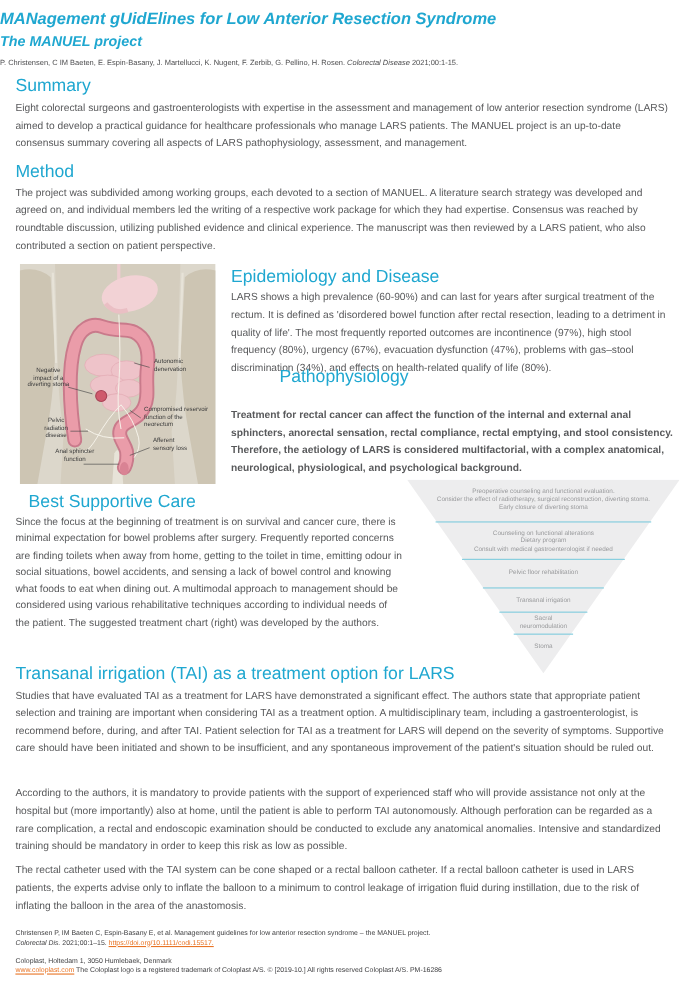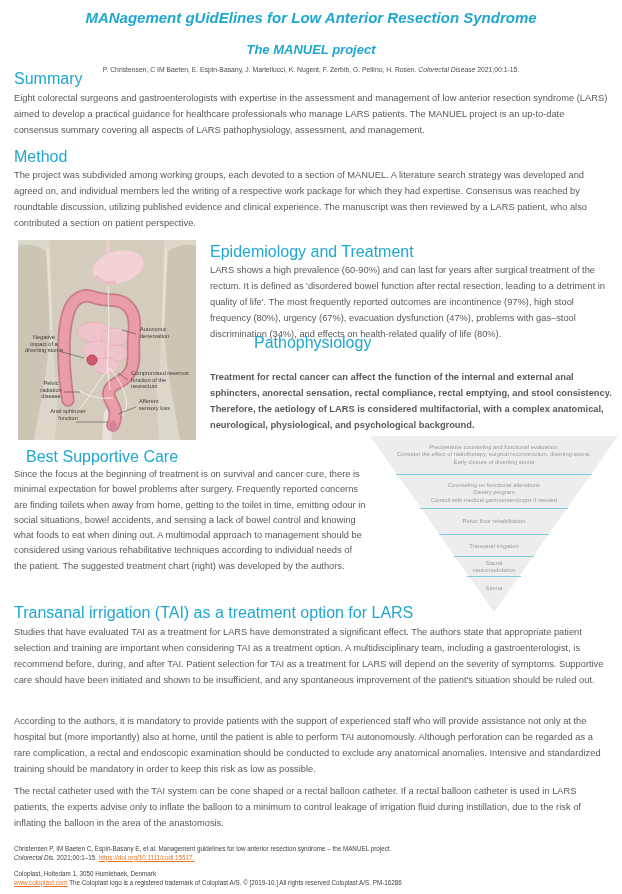--- a/index.html
+++ b/index.html
@@ -1,23 +1,23 @@
 <!DOCTYPE html>
 <html><head>
 <meta charset="utf-8">
 <style>
   html,body { margin:0; padding:0; background:#ffffff; }
   .page {
     position:relative; width:622px; height:894px; background:#ffffff;
     font-family:"Liberation Sans", sans-serif; color:#58595b; overflow:hidden;
   }
   
-  .hdr { position:absolute; top:8px; left:0; width:622px; text-align:center; }
+  .hdr { position:absolute; top:8px; left:0; width:622px; text-align:left; }
   .title { font-size:15px; font-weight:bold; font-style:italic; color:#1fa7d0; line-height:19px; }
-  .subtitle { font-size:13px; font-weight:bold; font-style:italic; color:#1fa7d0; line-height:17px; margin-top:14px; }
+  .subtitle { font-size:13px; font-weight:bold; font-style:italic; color:#1fa7d0; line-height:17px; margin-top:2px; }
   .citation { font-size:6.8px; color:#4d4d4f; margin-top:8px; }
   .it { font-style:italic; }
   
   .h2 { position:absolute; font-size:16px; font-weight:normal; color:#1fa7d0; }
   .body-txt { position:absolute; font-size:9.3px; line-height:16px; color:#58595b; text-align:left; }
   
   .figure { position:absolute; top:240px; left:18px; width:178px; height:200px; }
   .figure svg { position:absolute; top:0; left:0; }
   .fig-label { position:absolute; font-size:5.6px; line-height:1.18; color:#3c3c3c; }
   .fl-center { text-align:center; }
@@ -102,21 +102,21 @@
       </g>
     </svg>
     <div class="fig-label fl-center" style="left:6px;  top:94px;  width:40px;">Negative impact of a diverting stoma</div>
     <div class="fig-label fl-center" style="left:16px; top:140px; width:34px;">Pelvic radiation disease</div>
     <div class="fig-label fl-center" style="left:32px; top:168px; width:36px;">Anal sphincter function</div>
     <div class="fig-label" style="left:122px; top:86px;  width:50px;">Autonomic denervation</div>
     <div class="fig-label" style="left:113px; top:130px; width:62px;">Compromised reservoir function of the neorectum</div>
     <div class="fig-label" style="left:121px; top:158px; width:36px;">Afferent sensory loss</div>
   </div>
 
-  <div class="h2" style="top:243px; left:210px;">Epidemiology and Treatment</div>
+  <div class="h2" style="top:243px; left:210px;">Epidemiology and Disease</div>
   <div class="body-txt" style="top:262px; left:210px; width:402px;">LARS shows a high prevalence (60-90%) and can last for years after surgical treatment of the rectum. It is defined as 'disordered bowel function after rectal resection, leading to a detriment in quality of life'. The most frequently reported outcomes are incontinence (97%), high stool frequency (80%), urgency (67%), evacuation dysfunction (47%), problems with gas–stool discrimination (34%), and effects on health-related qualify of life (80%).</div>
 
   <div class="h2" style="top:334px; left:210px;padding-left:44px;">Pathophysiology</div>
   <div class="body-txt" style="top:369px; left:210px; width:402px;font-weight:bold;">Treatment for rectal cancer can affect the function of the internal and external anal sphincters, anorectal sensation, rectal compliance, rectal emptying, and stool consistency. Therefore, the aetiology of LARS is considered multifactorial, with a complex anatomical, neurological, physiological, and psychological background.</div>
 
   <div class="h2" style="top:448px; left:26px;">Best Supportive Care</div>
   <div class="body-txt" style="top:467px; left:14px; width:352px; line-height:15.3px;">Since the focus at the beginning of treatment is on survival and cancer cure, there is minimal expectation for bowel problems after surgery. Frequently reported concerns are finding toilets when away from home, getting to the toilet in time, emitting odour in social situations, bowel accidents, and sensing a lack of bowel control and knowing what foods to eat when dining out. A multimodal approach to management should be considered using various rehabilitative techniques according to individual needs of the patient. The suggested treatment chart (right) was developed by the authors.</div>
 
   <div class="pyramid">
     <div class="tri"></div>

